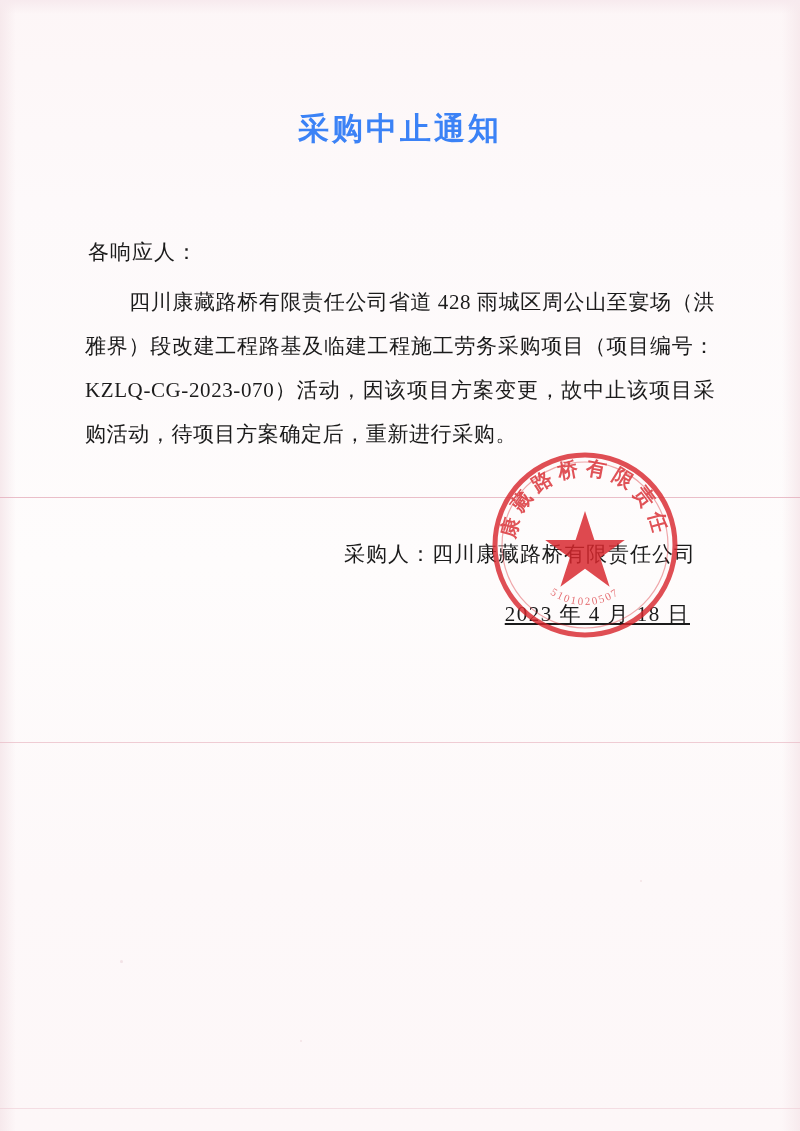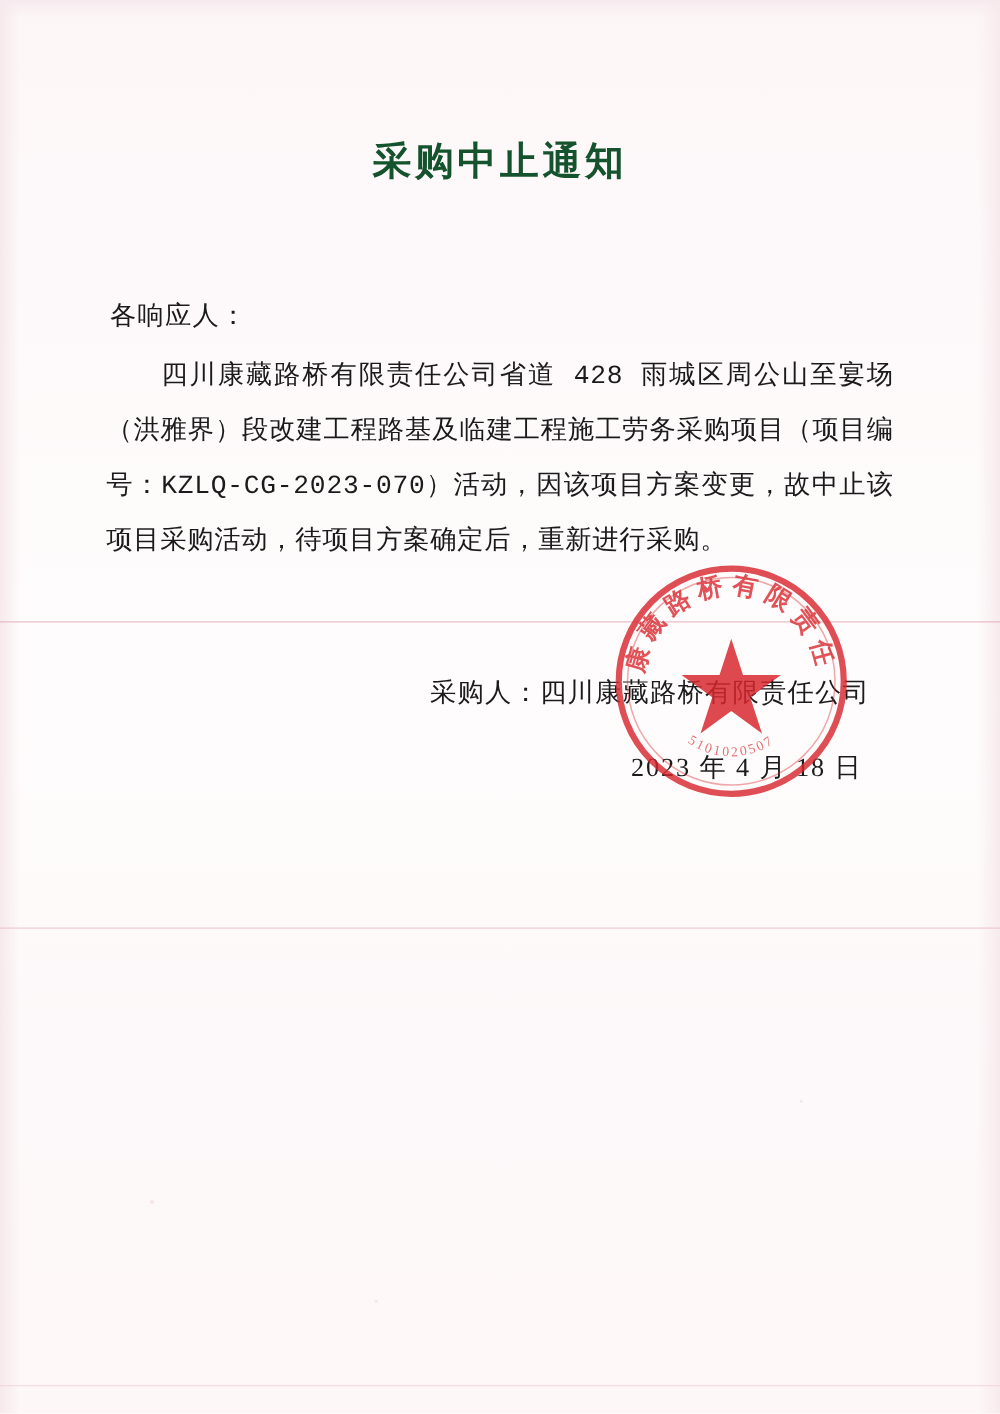--- a/index.html
+++ b/index.html
@@ -69,60 +69,60 @@
     left: 0; top: 0;
     width: 800px;
     color: #1b1b1b;
   }
   .doc-title {
     text-align: center;
     font-size: 31px;
     font-weight: 700;
     letter-spacing: 3px;
     margin-top: 108px;
-    color: #14532d;
+    color: #3b82f6;
     font-family: "Liberation Serif", serif;
   }
 
   .salutation {
     margin-top: 88px;
     padding-left: 88px;
     font-size: 21px;
     letter-spacing: 1px;
   }
 
   .body-text {
     margin-top: 14px;
     padding: 0 85px 0 85px;
     font-size: 21px;
     line-height: 44px;
     text-align: justify;
     text-indent: 44px;
     letter-spacing: 0.6px;
-    font-family: Liberation Mono, monospace;
   }
 
   .signature-block {
     margin-top: 84px;
     padding-right: 104px;
     text-align: right;
     font-size: 21px;
     letter-spacing: 1px;
     position: relative;
     z-index: 3;
   }
   .sign-line {
     display: block;
     margin-left: 14px;
   }
   .date-line {
     display: block;
     margin-top: 32px;
     padding-right: 6px;
     letter-spacing: 1.5px;
+    text-decoration: underline;
   }
 
   
   .seal {
     position: absolute;
     left: 489px;
     top: 449px;
     width: 192px;
     height: 192px;
     z-index: 5;

